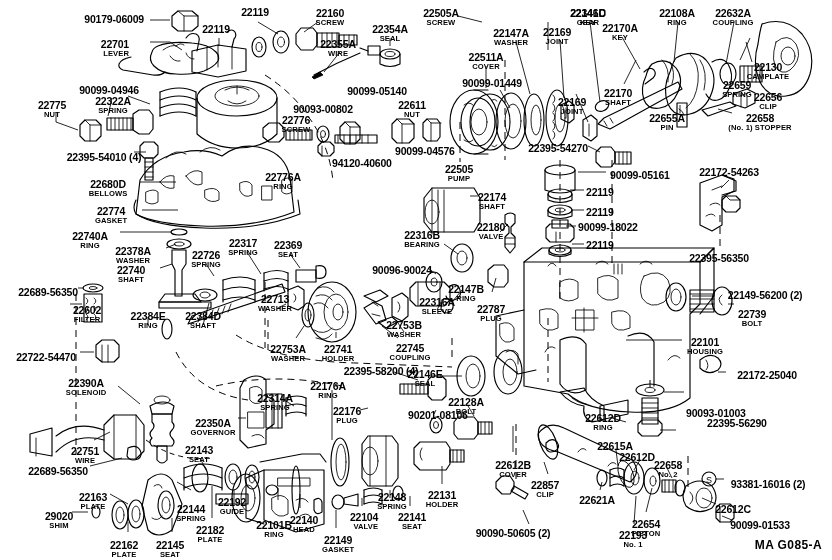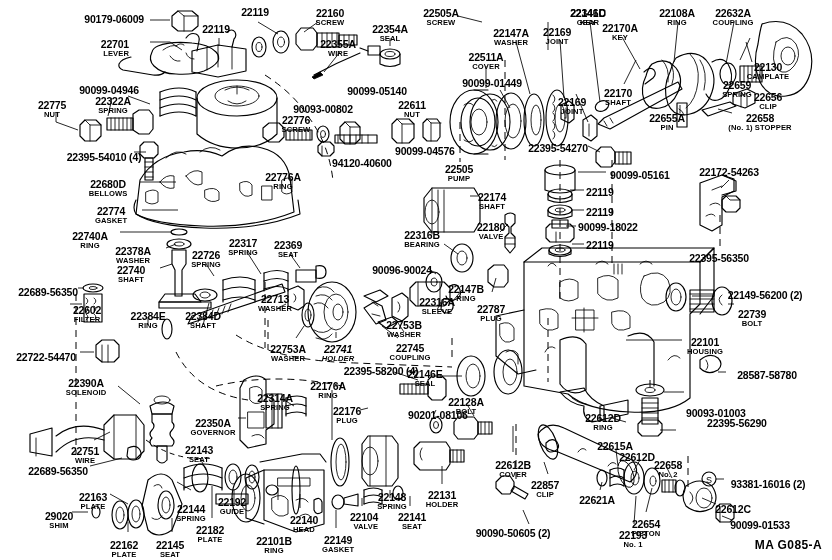--- a/index.html
+++ b/index.html
@@ -760,21 +760,21 @@
         <span class="pn">22713</span>
         <span class="nm">WASHER</span>
       </div>
       <div class="lbl" style="left: 46px; top: 352px;">
         <span class="pn">22722-54470</span>
       </div>
       <div class="lbl" style="left: 288px; top: 344px;">
         <span class="pn">22753A</span>
         <span class="nm">WASHER</span>
       </div>
-      <div class="lbl" style="left: 338px; top: 344px; font-style: italic;">
+      <div class="lbl" style="left: 338px; top: 344px;">
         <span class="pn">22741</span>
         <span class="nm">HOLDER</span>
       </div>
       <div class="lbl" style="left: 404px; top: 320px;">
         <span class="pn">22753B</span>
         <span class="nm">WASHER</span>
       </div>
       <div class="lbl" style="left: 410px; top: 343px;">
         <span class="pn">22745</span>
         <span class="nm">COUPLING</span>
@@ -835,21 +835,21 @@
       </div>
       <div class="lbl" style="left: 752px; top: 309px;">
         <span class="pn">22739</span>
         <span class="nm">BOLT</span>
       </div>
       <div class="lbl" style="left: 705px; top: 337px;">
         <span class="pn">22101</span>
         <span class="nm">HOUSING</span>
       </div>
       <div class="lbl" style="left: 767px; top: 370px;">
-        <span class="pn">28587-58780</span>
+        <span class="pn">22172-25040</span>
       </div>
       <div class="lbl lft" style="left: 686px; top: 408px;">
         <span class="pn">90093-01003</span>
       </div>
       <div class="lbl lft" style="left: 679px; top: 418px; margin-left: 28px;">
         <span class="pn">22395-56290</span>
       </div>
       <div class="lbl" style="left: 86px; top: 378px;">
         <span class="pn">22390A</span>
         <span class="nm">SOLENOID</span>
@@ -890,21 +890,21 @@
         <span class="nm">SPRING</span>
       </div>
       <div class="lbl" style="left: 210px; top: 525px;">
         <span class="pn">22182</span>
         <span class="nm">PLATE</span>
       </div>
       <div class="lbl" style="left: 232px; top: 497px;">
         <span class="pn">22192</span>
         <span class="nm">GUIDE</span>
       </div>
-      <div class="lbl" style="left: 274px; top: 536px;">
+      <div class="lbl" style="left: 274px; top: 520px;">
         <span class="pn">22101B</span>
         <span class="nm">RING</span>
       </div>
       <div class="lbl" style="left: 304px; top: 515px;">
         <span class="pn">22140</span>
         <span class="nm">HEAD</span>
       </div>
       <div class="lbl" style="left: 338px; top: 535px;">
         <span class="pn">22149</span>
         <span class="nm">GASKET</span>

